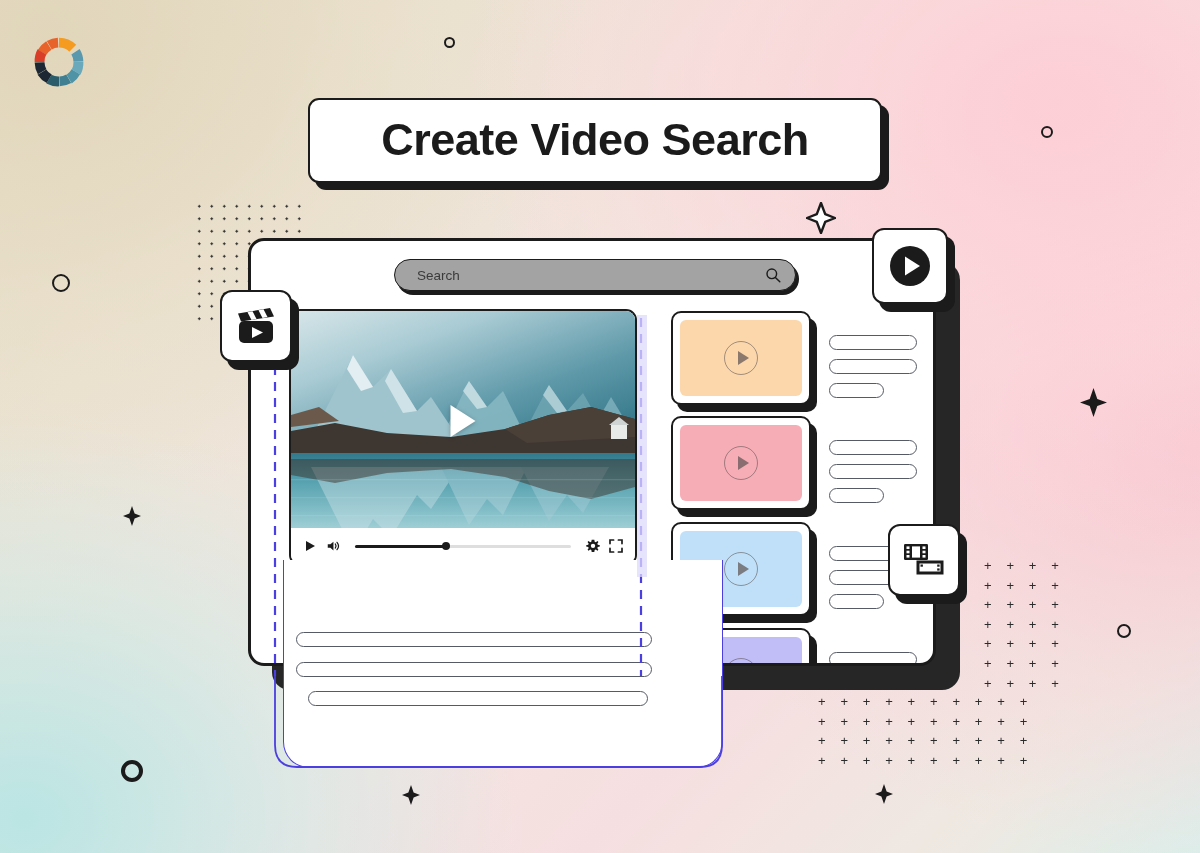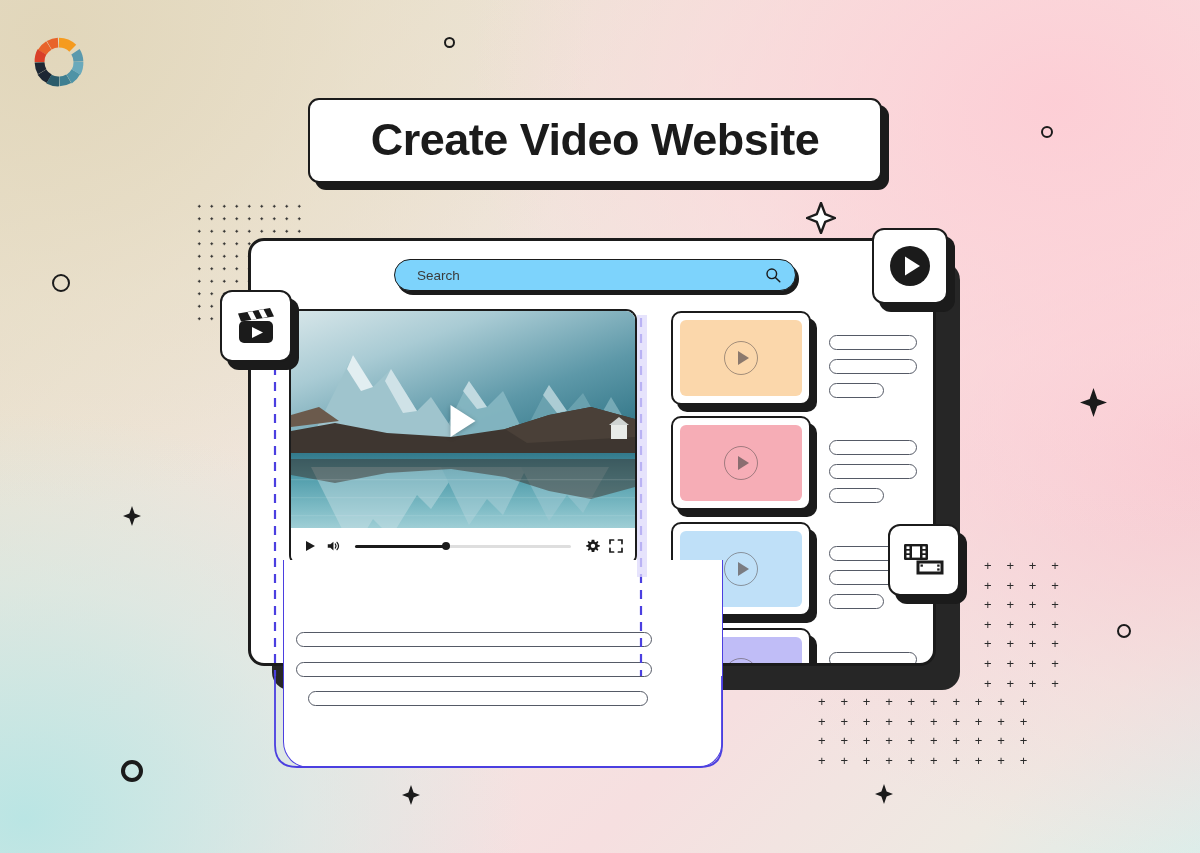--- a/index.html
+++ b/index.html
@@ -73,21 +73,21 @@
     overflow: hidden;
   }
 
   
   .searchbar-wrap { position: absolute; left: 143px; top: 18px; width: 402px; height: 32px; }
   .searchbar-shadow {
     position: absolute; left: 3px; top: 4px; width: 100%; height: 100%;
     background: #1b1b1b; border-radius: 17px;
   }
   .searchbar {
-    position: absolute; inset: 0; background: #7dd3fc; border: 1.8px solid #1b1b1b;
+    position: absolute; inset: 0; background: #a3a3a3; border: 1.8px solid #1b1b1b;
     border-radius: 17px; display: flex; align-items: center;
     padding: 0 14px 0 22px;
   }
   .searchbar .s-text { flex: 1; font-size: 13.5px; color: #3b3b3b; }
   .searchbar .s-icon { width: 16px; height: 16px; }
 
   
   .player-outer { position: absolute; left: 38px; top: 68px; width: 348px; height: 257px; }
   .player {
     position: absolute; inset: 0; background: #fff;
@@ -213,21 +213,21 @@
     <path d="M0,42 A42,42 0 0,1 -21.8,37 L-13,22 A25,25 0 0,0 0,25 Z" fill="#2b5c6b"></path>
     <path d="M21,36.4 A42,42 0 0,1 1,42 L0.6,25 A25,25 0 0,0 12.5,21.7 Z" fill="#3f7f91"></path>
     <path d="M36.4,21 A42,42 0 0,1 22,37 L13,22 A25,25 0 0,0 21.7,12.5 Z" fill="#4f93a6"></path>
     <path d="M42,0 A42,42 0 0,1 37,21.8 L22,13 A25,25 0 0,0 25,0 Z" fill="#6aa9bb"></path>
     <path d="M35.5,-22.5 A42,42 0 0,1 42,-1 L25,-0.6 A25,25 0 0,0 21.3,-13 Z" fill="#5a99ad"></path>
   </g>
 </svg>
 
 <div class="headline-wrap">
   <div class="headline">
-    <h1>Create Video Website</h1>
+    <h1>Create Video Search</h1>
   </div>
 </div>
 
 <div class="window-shadow"></div>
 
 <div class="bottom-card">
   <div class="ph outlined" style="left:12px; top:72px; width:356px; height:15px;"></div>
   <div class="ph outlined" style="left:12px; top:102px; width:356px; height:15px;"></div>
   <div class="ph outlined" style="left:24px; top:131px; width:340px; height:15px;"></div>
 </div>

